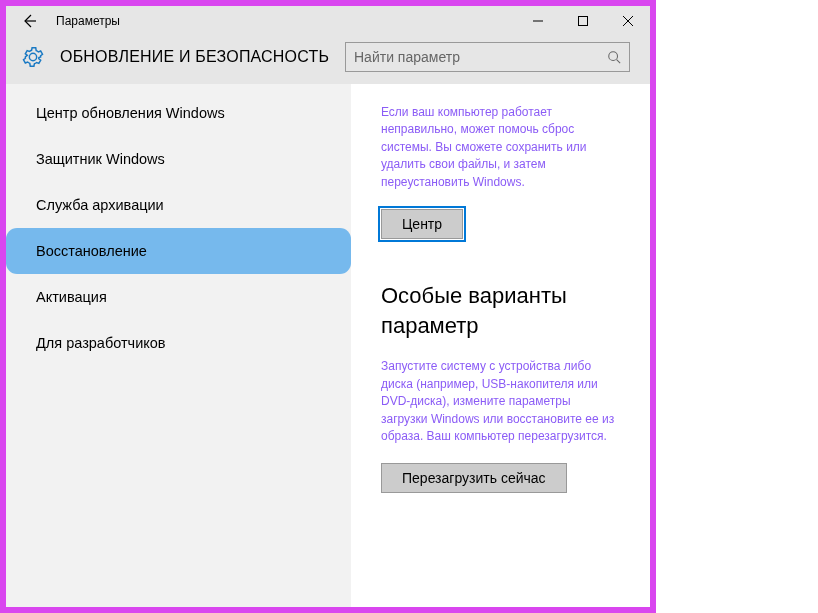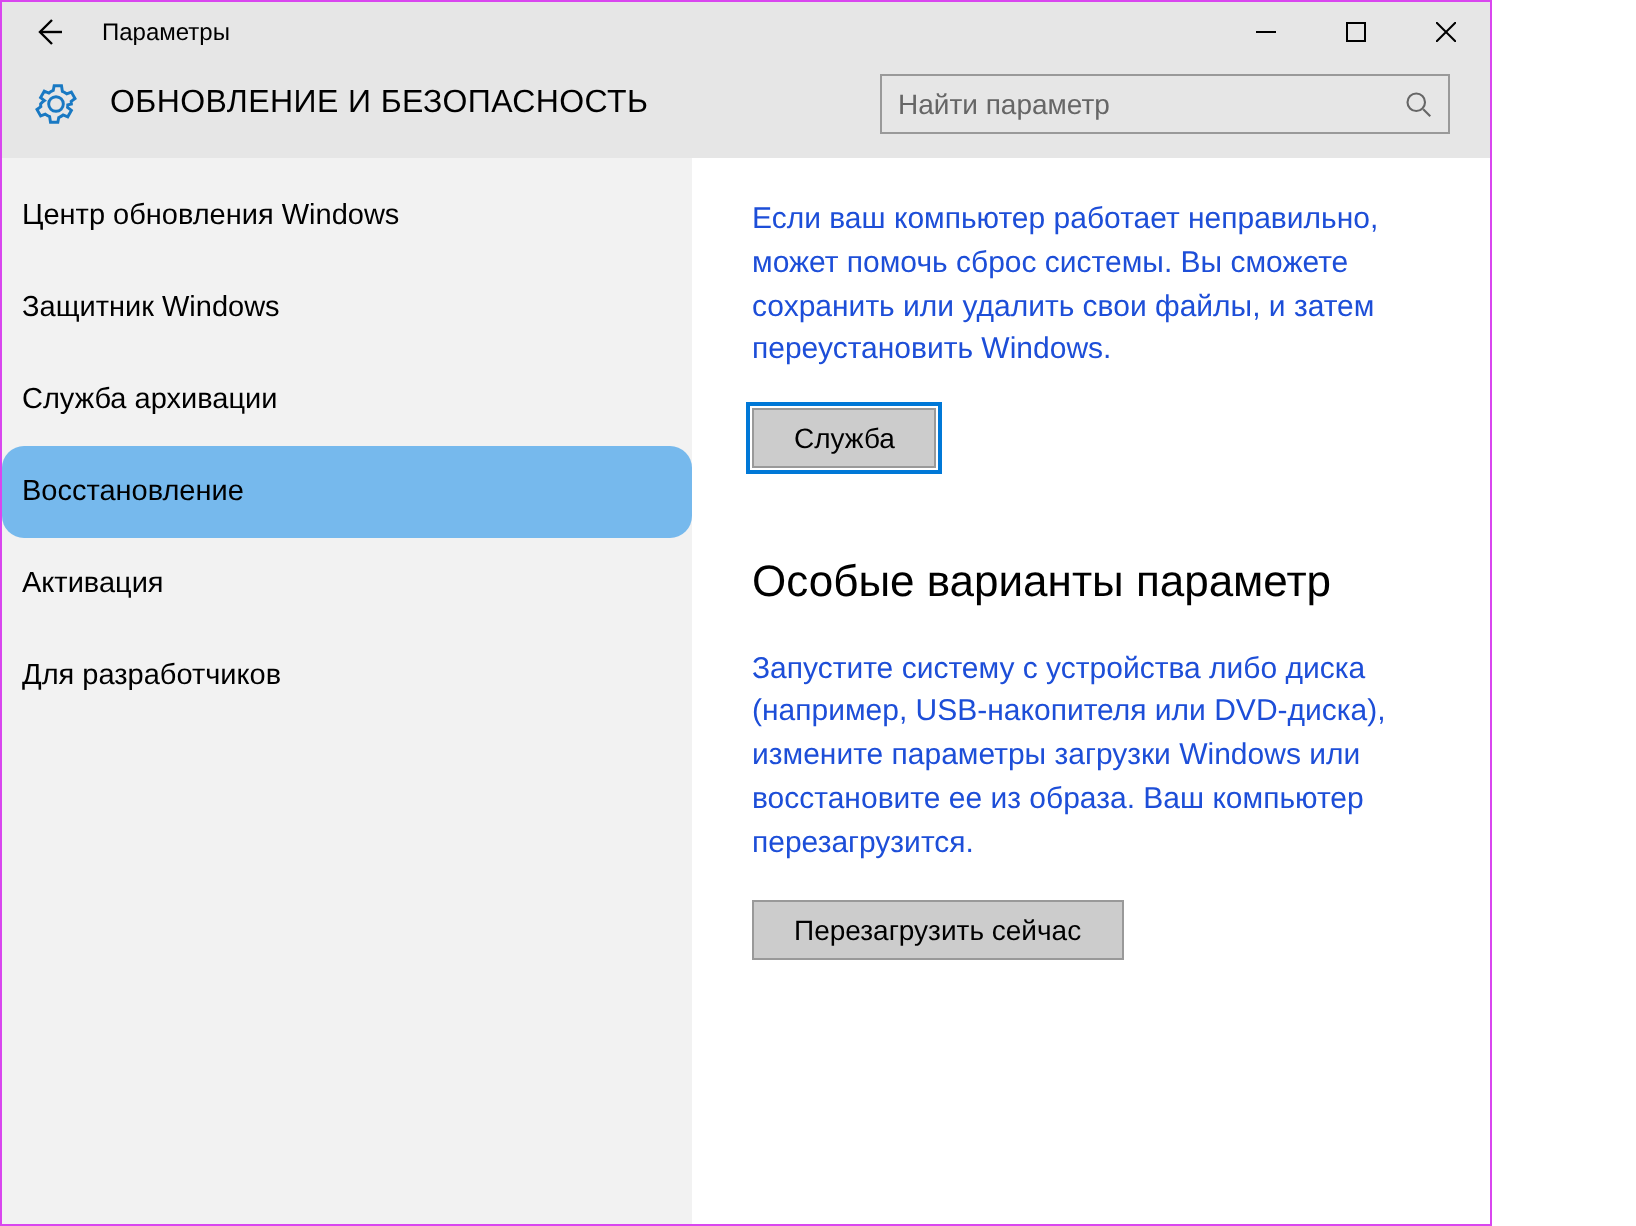--- a/index.html
+++ b/index.html
@@ -3,23 +3,23 @@
 <meta charset="utf-8">
 <style>
   * { box-sizing: border-box; margin: 0; padding: 0; }
   body {
     font-family: "Segoe UI", Arial, sans-serif;
     font-size: 14px;
     background: #fff;
     color: #000;
   }
   .window {
-    width: 746px;
+    width: 656px;
     height: 613px;
-    border: 1px solid #d946ef;
+    border: 6px solid #d946ef;
     display: flex;
     flex-direction: column;
     background: #fff;
   }
   
   .titlebar {
     height: 30px;
     background: #e6e6e6;
     display: flex;
     align-items: center;
@@ -94,21 +94,21 @@
   }
   .sidebar {
     width: 345px;
     background: #f2f2f2;
     padding-top: 6px;
   }
   .nav-item {
     height: 46px;
     display: flex;
     align-items: center;
-    padding-left: 10px;
+    padding-left: 30px;
     font-size: 14.5px;
     color: #000;
     cursor: default;
   }
   .nav-item.selected {
     background: #76b9ed;
     border-radius: 11px;
   }
   .content {
     flex: 1;
@@ -116,22 +116,22 @@
     overflow: auto;
   }
   .content h1 {
     font-size: 22px;
     font-weight: 400;
     color: #000;
     margin-bottom: 18px;
     line-height: 1.35;
   }
   .content p {
-    font-size: 15px;
-    color: #1d4ed8;
+    font-size: 12px;
+    color: #8b5cf6;
     line-height: 1.45;
     margin-bottom: 18px;
   }
   .btn {
     display: inline-block;
     background: #ccc;
     border: 1px solid #999;
     padding: 6px 20px;
     font-size: 14px;
     color: #000;
@@ -212,21 +212,21 @@
           <span>Активация</span>
         </div>
       <div class="nav-item">
           <span>Для разработчиков</span>
         </div>
     </div>
 
     <div class="content">
       <div class="section">
         <p>Если ваш компьютер работает неправильно, может помочь сброс системы. Вы сможете сохранить или удалить свои файлы, и затем переустановить Windows.</p>
-        <span class="btn primary">Служба</span>
+        <span class="btn primary">Центр</span>
       </div>
       <div class="section">
         <h1>Особые варианты параметр</h1>
         <p>Запустите систему с устройства либо диска (например, USB-накопителя или DVD-диска), измените параметры загрузки Windows или восстановите ее из образа. Ваш компьютер перезагрузится.</p>
         <span class="btn">Перезагрузить сейчас</span>
       </div>
     </div>
   </div>
 
 </div>

